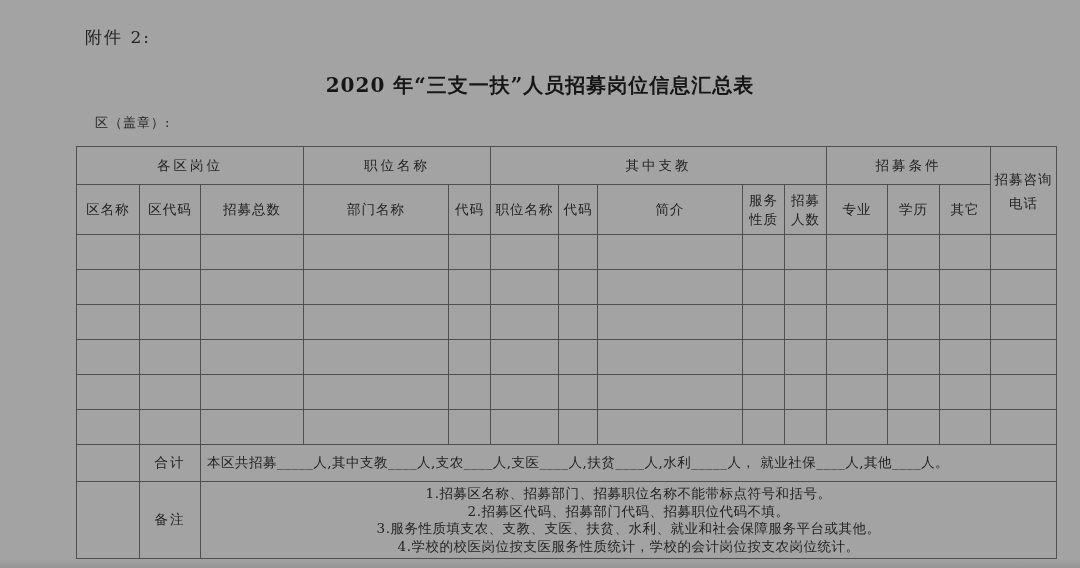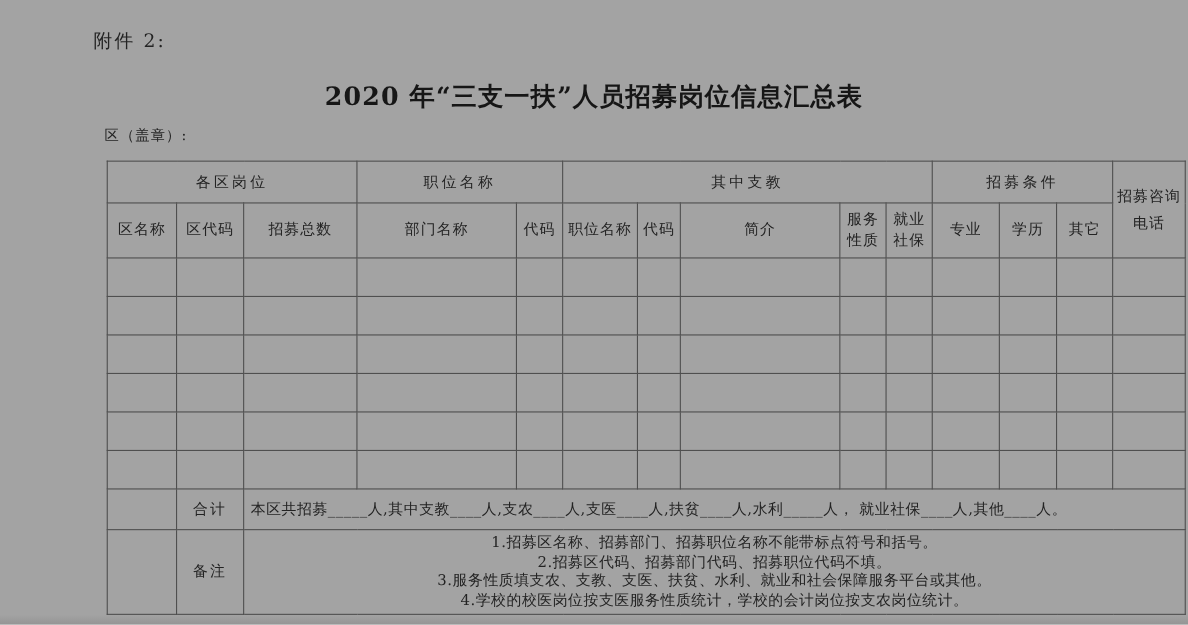--- a/index.html
+++ b/index.html
@@ -35,38 +35,38 @@
     font-size: 17px;
     letter-spacing: 2px;
   }
 
   .doc-title {
     position: absolute;
     left: 0;
     top: 72px;
     width: 1080px;
     text-align: center;
-    font-size: 23px;
+    font-size: 20px;
     font-weight: bold;
     letter-spacing: 1px;
     color: #161616;
   }
 
   .seal-label {
     position: absolute;
     left: 85px;
     top: 114px;
     font-size: 13px;
     letter-spacing: 1px;
     padding-left: 10px;
   }
 
   table.form-table {
     position: absolute;
-    left: 97px;
+    left: 76px;
     top: 146px;
     width: 797px;
     border-collapse: collapse;
     table-layout: fixed;
   }
 
   .form-table th,
   .form-table td {
     border: 1px solid #4f4f4f;
     font-weight: normal;
@@ -151,21 +151,21 @@
       <tr class="col-row">
         <th>区名称</th>
         <th>区代码</th>
         <th>招募总数</th>
         <th>部门名称</th>
         <th>代码</th>
         <th>职位名称</th>
         <th>代码</th>
         <th>简介</th>
         <th>服务性质</th>
-        <th>就业社保</th>
+        <th>招募人数</th>
         <th>专业</th>
         <th>学历</th>
         <th>其它</th>
       </tr>
     </thead>
 
     <tbody id="body-rows">
 
     <tr class="body-row">
           <td>&nbsp;</td>

